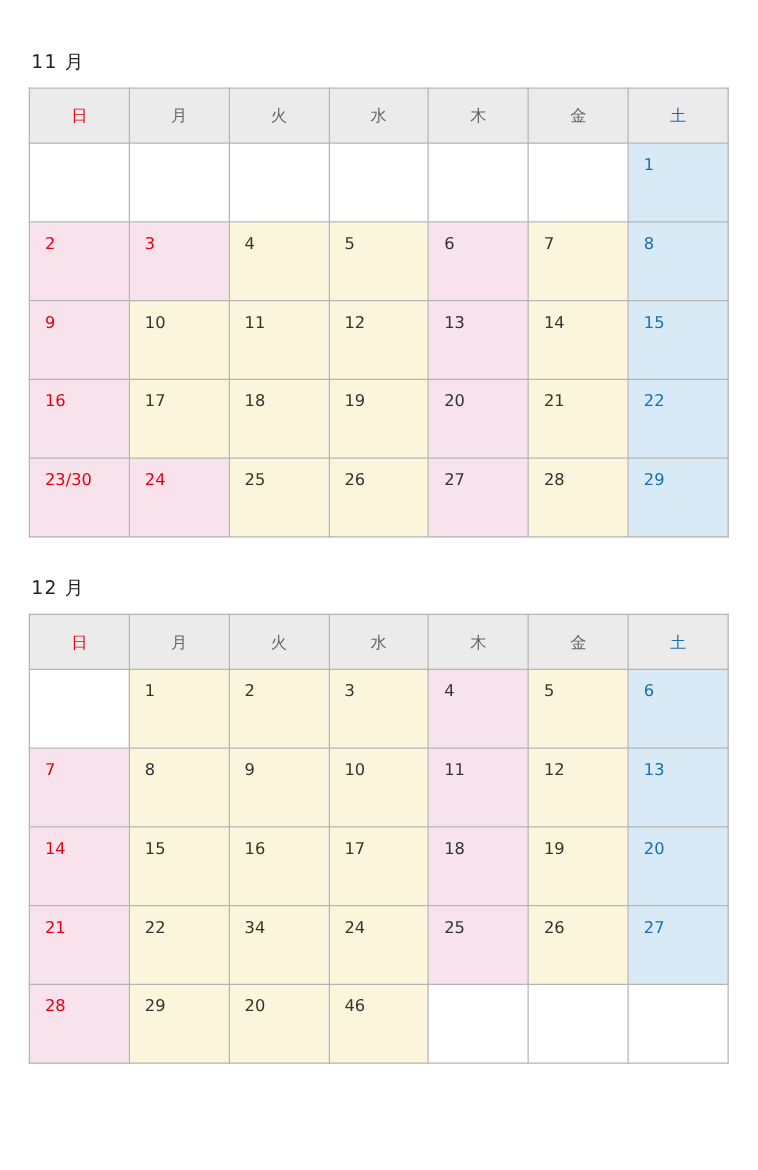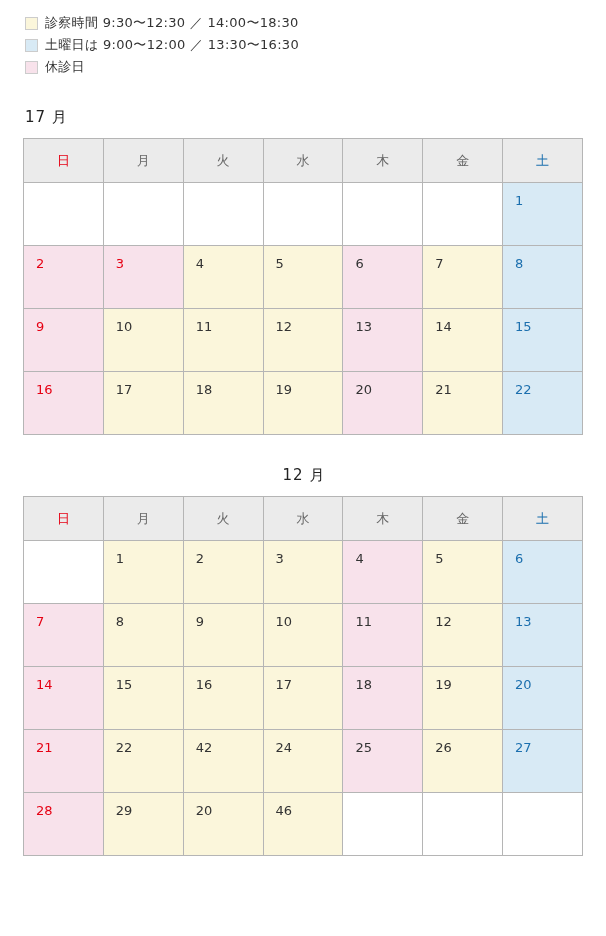--- a/index.html
+++ b/index.html
@@ -35,21 +35,21 @@
   }
 
   
   .month-title {
     font-size: 15px;
     color: #222222;
     letter-spacing: 1px;
     margin-left: 2px;
   }
   .month-title.first { margin-top: 30px; }
-  .month-title.second { margin-top: 31px; text-align: center; }
+  .month-title.second { margin-top: 31px; }
 
   
   table.calendar {
     width: 560px;
     margin-top: 11px;
     border-collapse: collapse;
     table-layout: fixed;
     border: 1px solid #a9a9a9;
   }
   table.calendar th, table.calendar td {
@@ -76,36 +76,22 @@
   td.cell-open    { background: #fbf6db; color: #333333; }
   td.cell-closed  { background: #f8e2eb; color: #333333; }
   td.cell-holiday { background: #f8e2eb; color: #e60013; }
   td.cell-sat     { background: #d8eaf5; color: #1b6fae; }
 </style>
 </head>
 <body>
 
 <div class="page">
 
-  <div class="legend">
-    <div class="legend-row">
-      <span class="legend-swatch" style="background: rgb(251, 246, 219);"></span>
-      <span class="legend-label">診察時間 9:30〜12:30 ／ 14:00〜18:30</span>
-    </div>
-    <div class="legend-row">
-      <span class="legend-swatch" style="background: rgb(216, 234, 245);"></span>
-      <span class="legend-label">土曜日は 9:00〜12:00 ／ 13:30〜16:30</span>
-    </div>
-    <div class="legend-row">
-      <span class="legend-swatch" style="background: rgb(248, 226, 235);"></span>
-      <span class="legend-label">休診日</span>
-    </div>
-  </div>
-
-  <div class="month-title first">17 月</div>
+
+  <div class="month-title first">11 月</div>
   <table class="calendar">
       <thead>
         <tr>
           <th class="wd-sun">日</th>
           <th class="wd-weekday">月</th>
           <th class="wd-weekday">火</th>
           <th class="wd-weekday">水</th>
           <th class="wd-weekday">木</th>
           <th class="wd-weekday">金</th>
           <th class="wd-sat">土</th>
@@ -141,20 +127,29 @@
         </tr>
         <tr>
           <td class="cell-holiday"><span>16</span></td>
           <td class="cell-open"><span>17</span></td>
           <td class="cell-open"><span>18</span></td>
           <td class="cell-open"><span>19</span></td>
           <td class="cell-closed"><span>20</span></td>
           <td class="cell-open"><span>21</span></td>
           <td class="cell-sat"><span>22</span></td>
         </tr>
+        <tr>
+          <td class="cell-holiday"><span>23/30</span></td>
+          <td class="cell-holiday"><span>24</span></td>
+          <td class="cell-open"><span>25</span></td>
+          <td class="cell-open"><span>26</span></td>
+          <td class="cell-closed"><span>27</span></td>
+          <td class="cell-open"><span>28</span></td>
+          <td class="cell-sat"><span>29</span></td>
+        </tr>
       </tbody>
     </table>
 
   <div class="month-title second">12 月</div>
   <table class="calendar">
       <thead>
         <tr>
           <th class="wd-sun">日</th>
           <th class="wd-weekday">月</th>
           <th class="wd-weekday">火</th>
@@ -188,21 +183,21 @@
           <td class="cell-open"><span>15</span></td>
           <td class="cell-open"><span>16</span></td>
           <td class="cell-open"><span>17</span></td>
           <td class="cell-closed"><span>18</span></td>
           <td class="cell-open"><span>19</span></td>
           <td class="cell-sat"><span>20</span></td>
         </tr>
         <tr>
           <td class="cell-holiday"><span>21</span></td>
           <td class="cell-open"><span>22</span></td>
-          <td class="cell-open"><span>42</span></td>
+          <td class="cell-open"><span>34</span></td>
           <td class="cell-open"><span>24</span></td>
           <td class="cell-closed"><span>25</span></td>
           <td class="cell-open"><span>26</span></td>
           <td class="cell-sat"><span>27</span></td>
         </tr>
         <tr>
           <td class="cell-holiday"><span>28</span></td>
           <td class="cell-open"><span>29</span></td>
           <td class="cell-open"><span>20</span></td>
           <td class="cell-open"><span>46</span></td>

